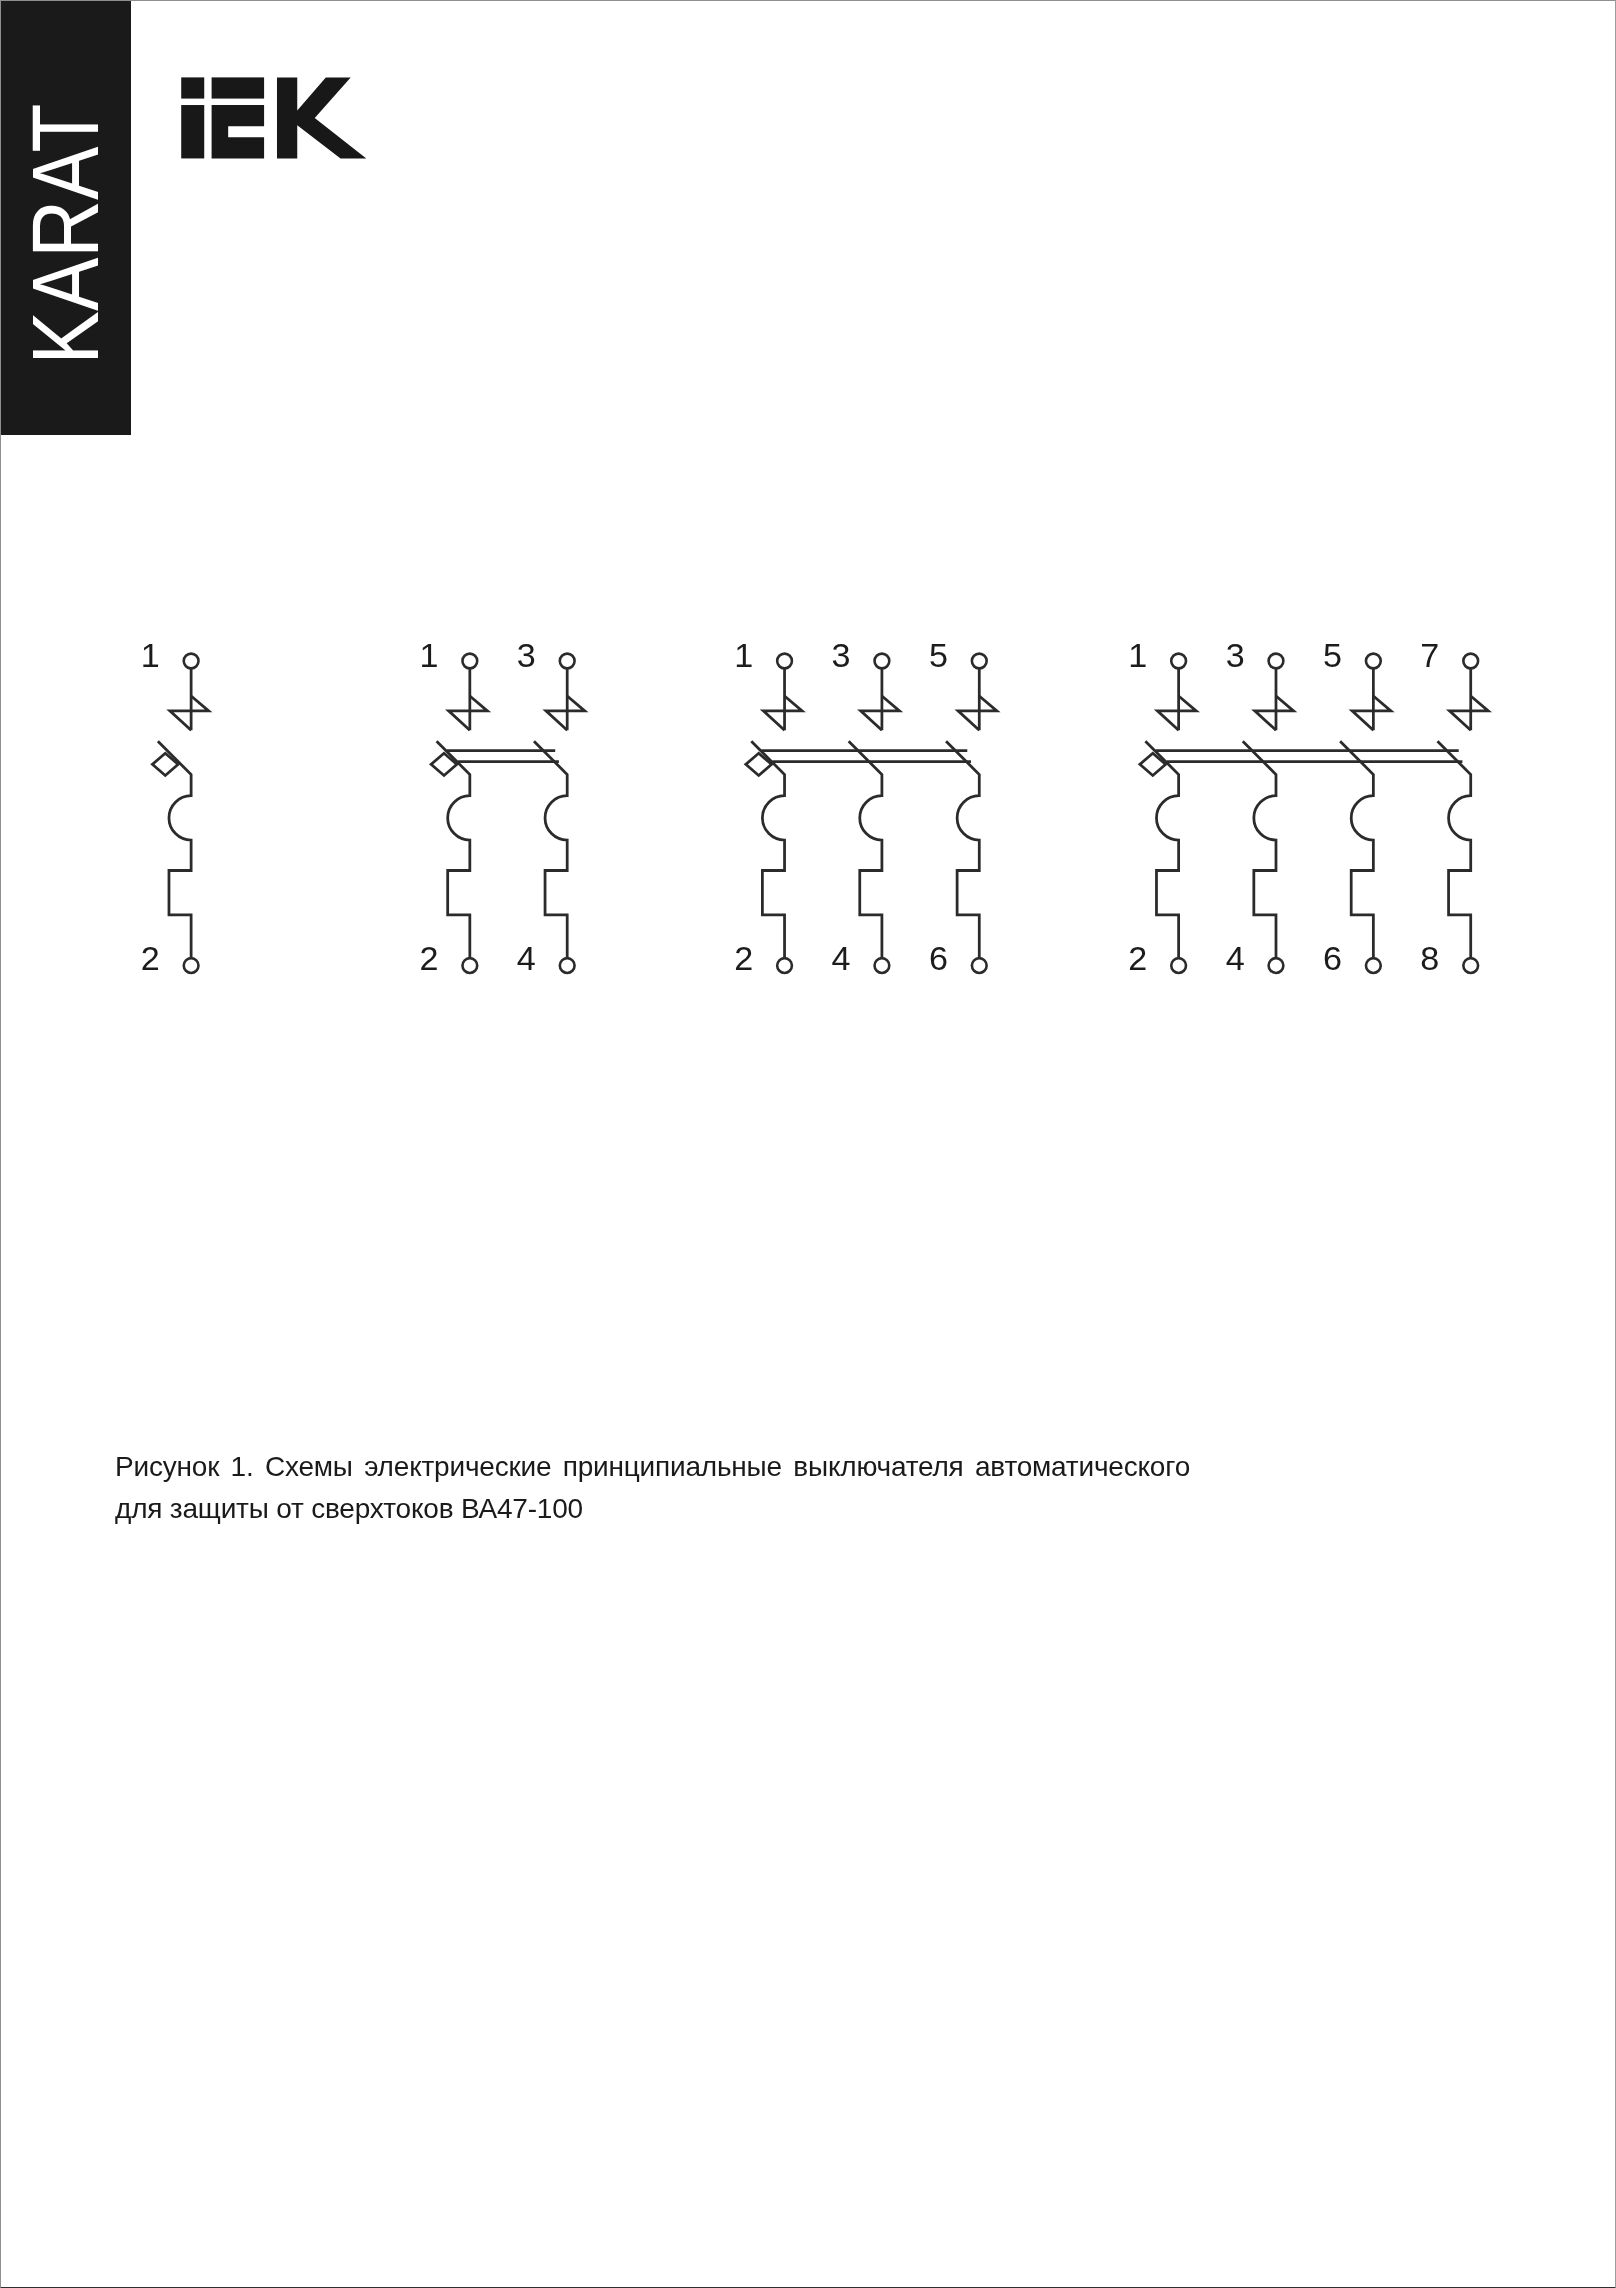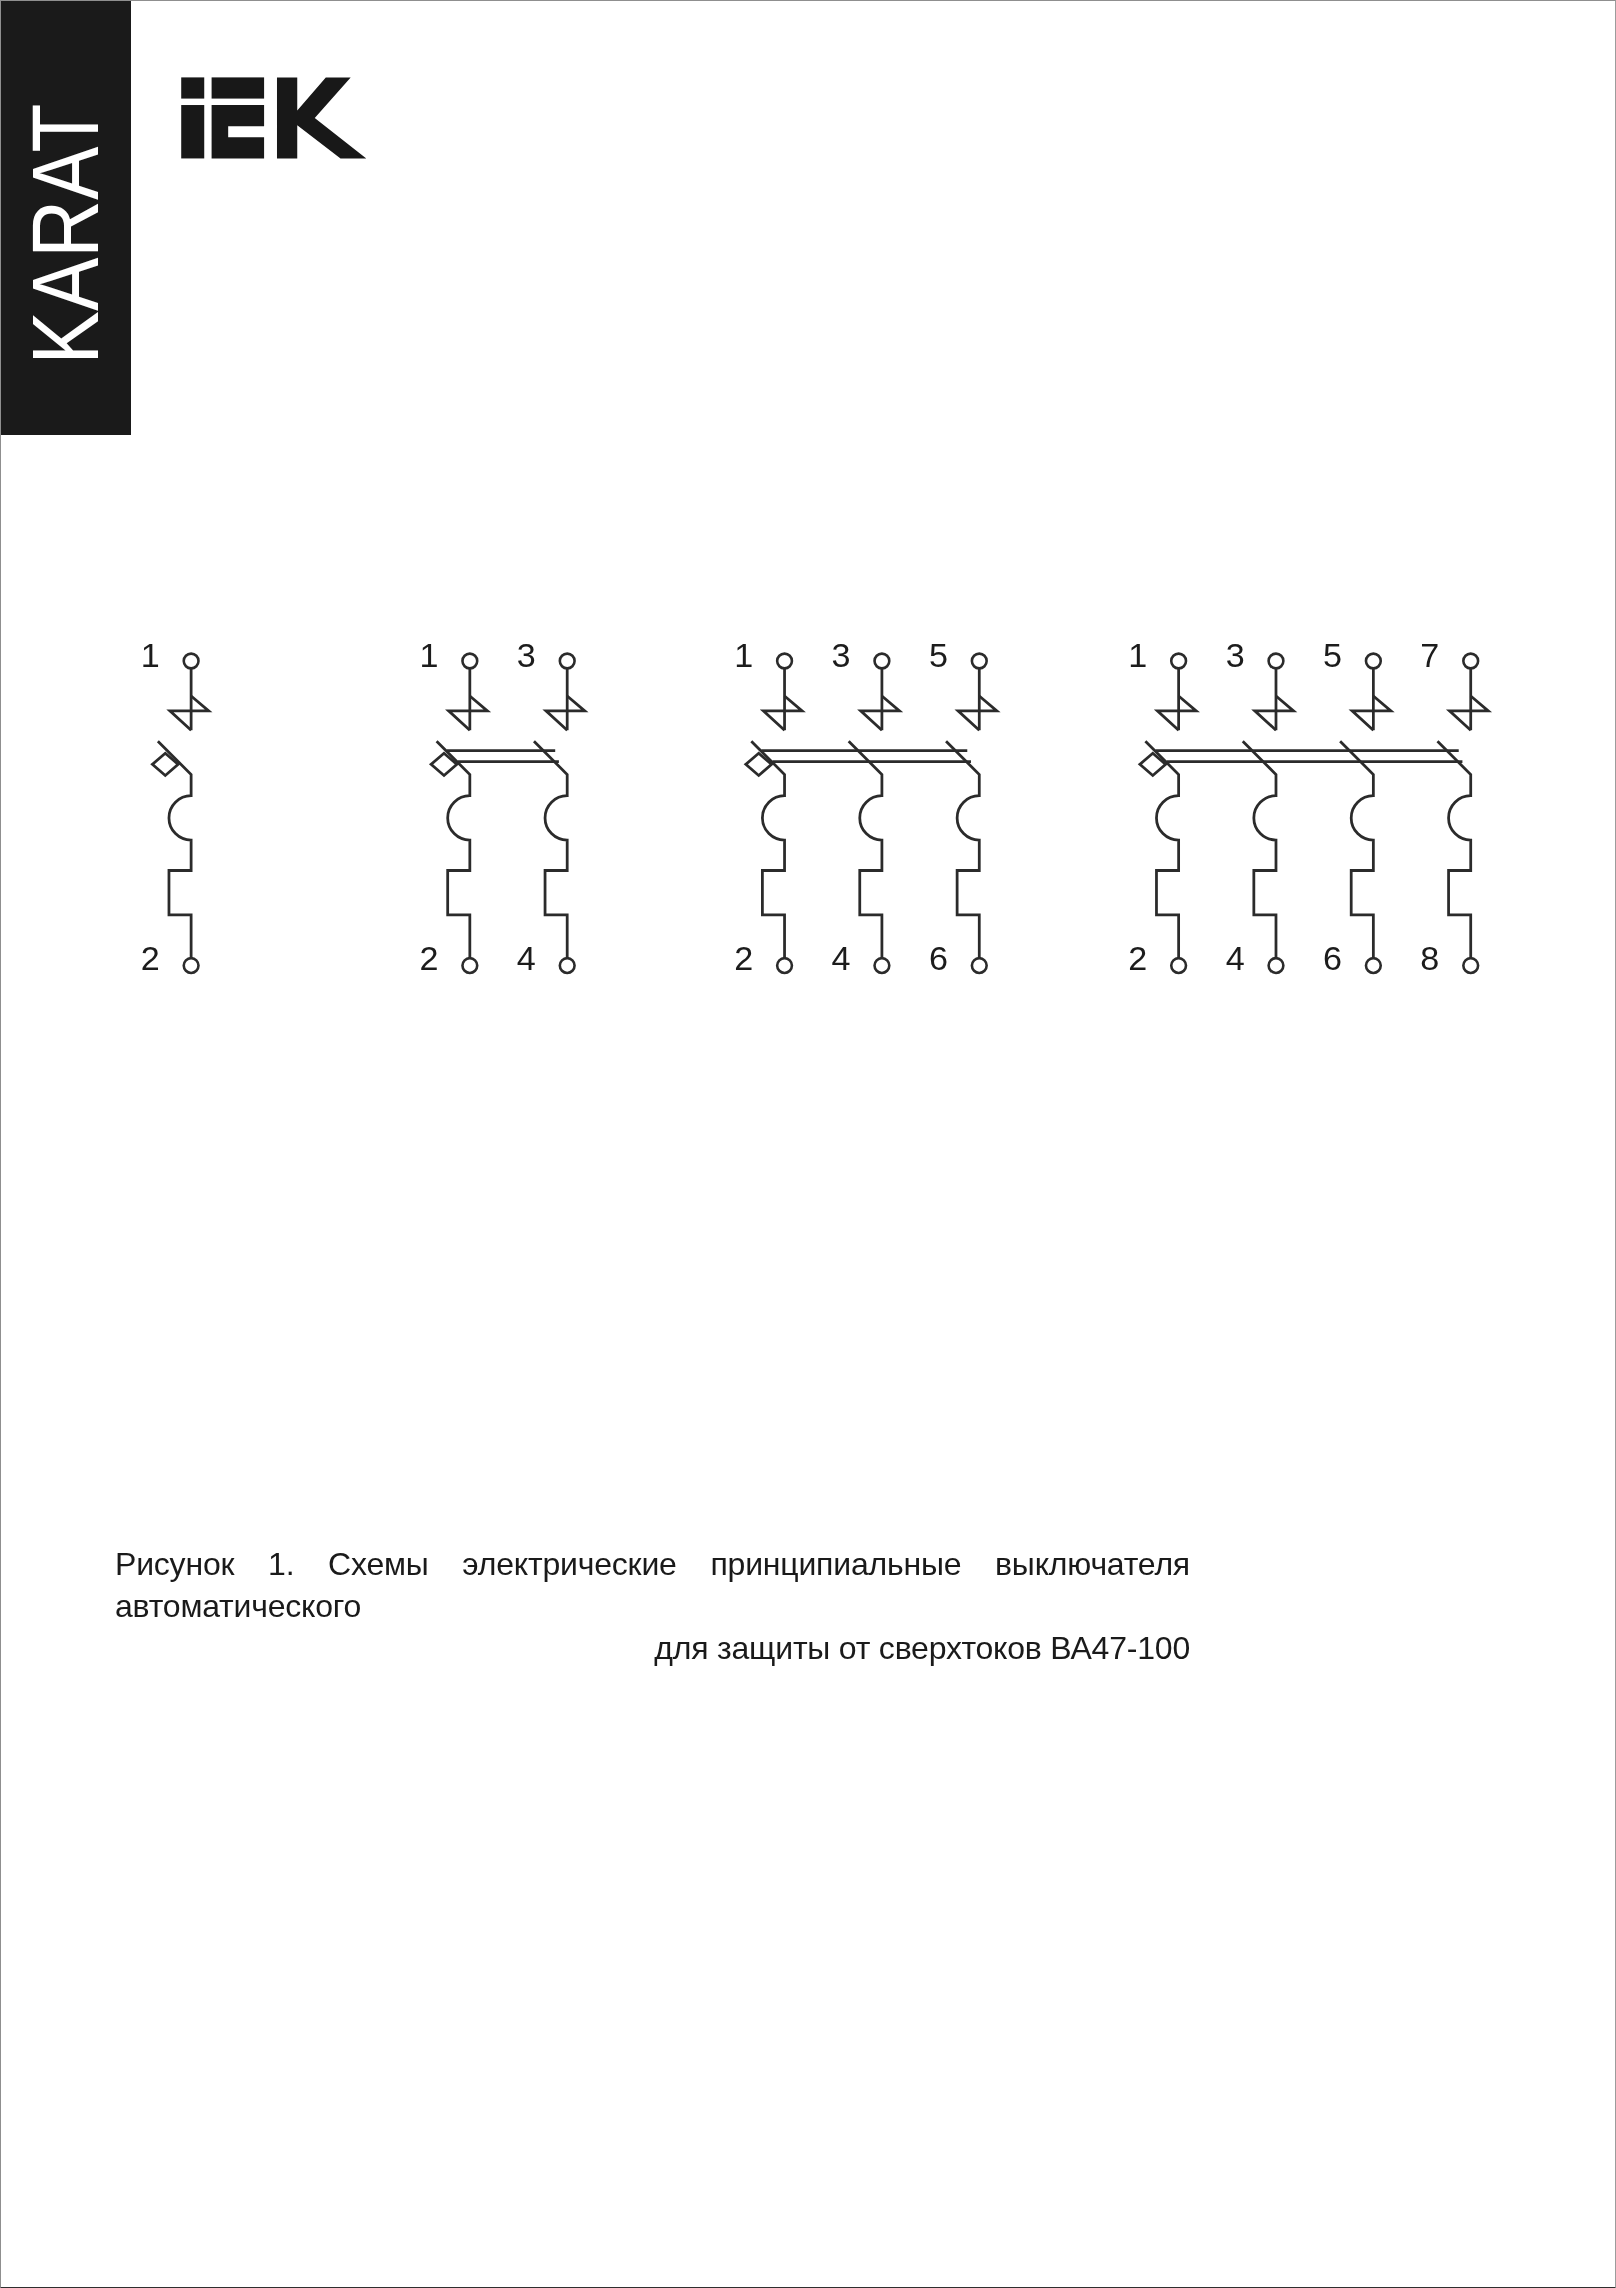--- a/index.html
+++ b/index.html
@@ -26,26 +26,26 @@
     font-size:80px;
     font-weight:400;
     letter-spacing:0px;
     white-space:nowrap;
     transform:rotate(-90deg) scaleY(1.18);
     margin-top:31px;
   }
   .brand-logo{position:absolute;left:171px;top:65px;}
   .schematics{position:absolute;left:0;top:600px;}
   .figure-caption{
-    position:absolute;left:114px;top:1542px;width:1075px;
-    font-size:32px;line-height:42px;letter-spacing:-0.2px;
+    position:absolute;left:114px;top:1445px;width:1075px;
+    font-size:28px;line-height:42px;letter-spacing:-0.2px;
     color:#1a1a1a;
   }
   .figure-caption .l1{text-align:justify;text-align-last:justify;}
-  .figure-caption .l2{text-align:right;}
+  .figure-caption .l2{text-align:left;}
 </style>
 </head>
 <body>
 
 <div class="page">
 
   <div class="series-banner">
     <span class="label">KARAT</span>
   </div>
 

